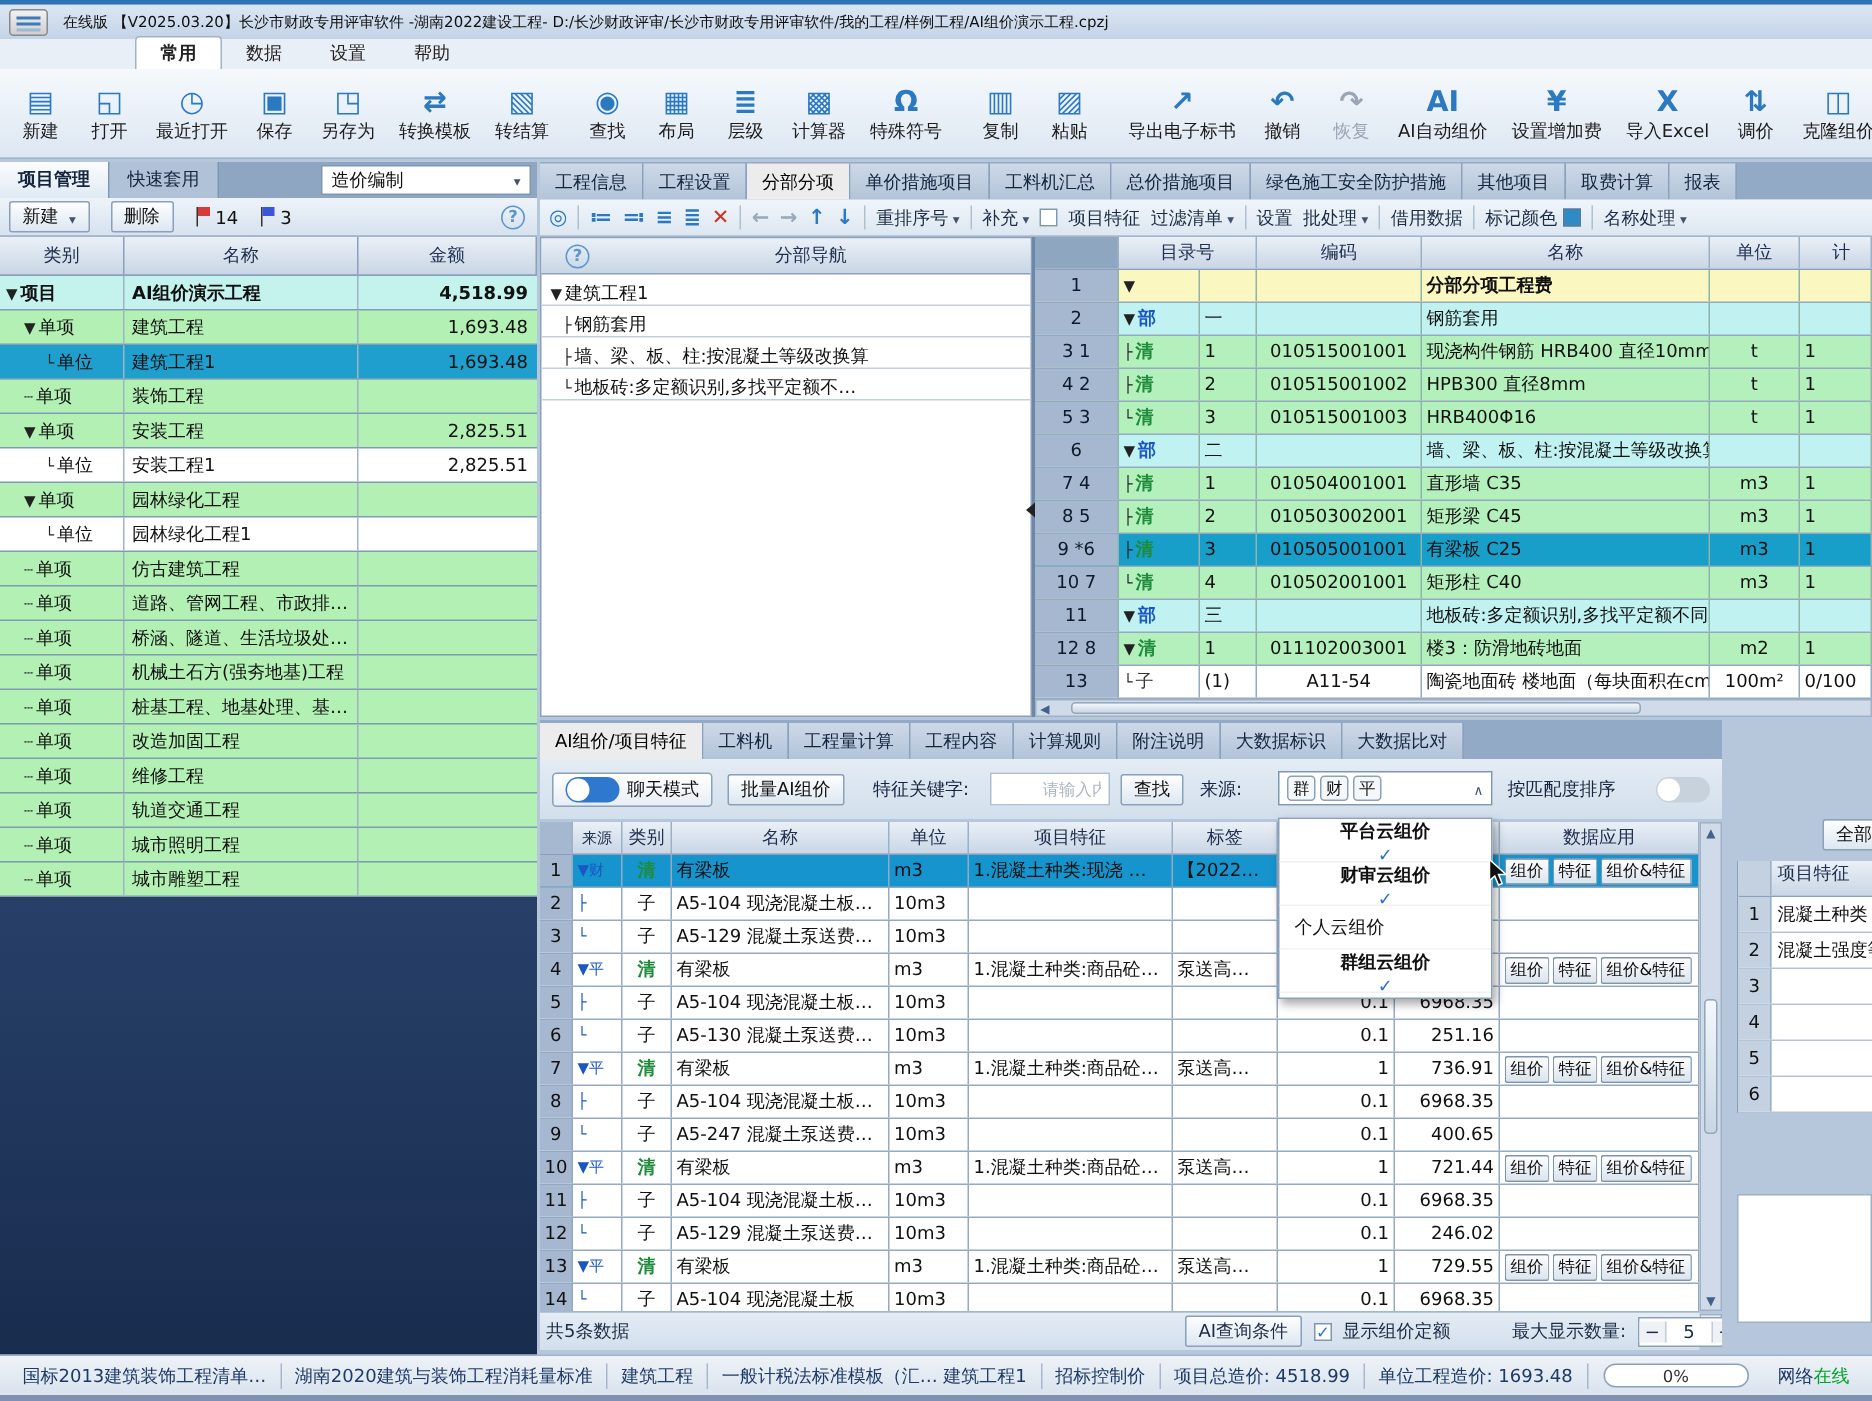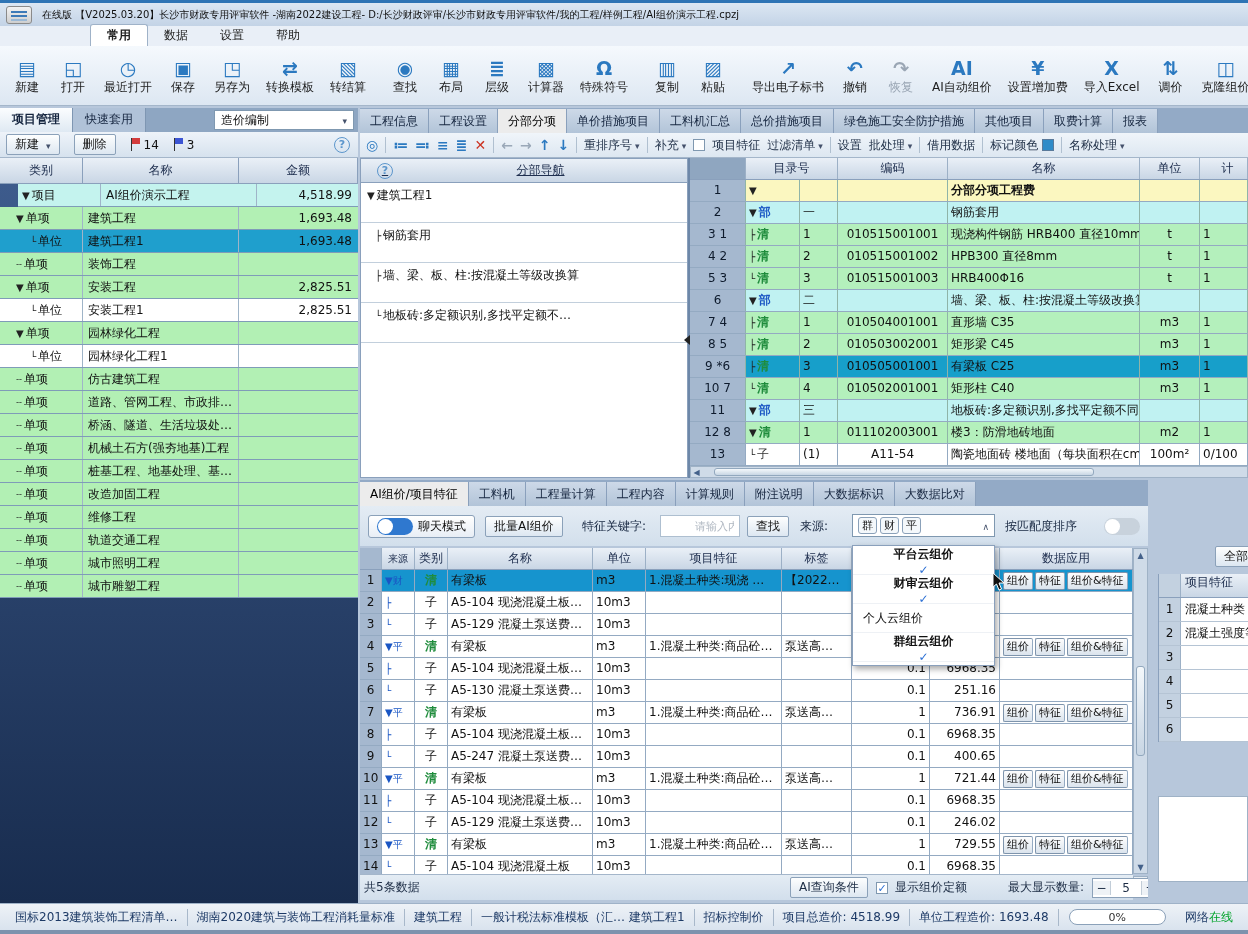--- a/index.html
+++ b/index.html
@@ -42,42 +42,42 @@
   .lp-head{position:absolute;left:0;top:50px;width:358px;height:26px;display:flex;background:linear-gradient(#eaf0f7,#c9d6e5);border-bottom:1px solid #8aa0bc;color:#203050;}
   .lp-head span{border-right:1px solid #8aa0bc;display:flex;align-items:center;justify-content:center;}
   .lp-body{position:absolute;left:0;top:76px;width:358px;height:719px;background:linear-gradient(#3d5b8c,#182c4e);}
   .lp-row{display:flex;height:23px;line-height:22px;border-bottom:1px solid #7f9cb8;background:#fff;}
   .lp-c1{width:83px;border-right:1px solid #9fb4c8;padding-left:4px;white-space:nowrap;overflow:hidden;}
   .lp-c2{width:156px;border-right:1px solid #9fb4c8;padding-left:5px;white-space:nowrap;overflow:hidden;}
   .lp-c3{flex:1;text-align:right;padding-right:6px;white-space:nowrap;overflow:hidden;}
   .mk{font-style:normal;margin-right:2px;font-size:10px;color:#222;}
   .ind1 .lp-c1{padding-left:16px;}
   .ind2 .lp-c1{padding-left:30px;}
-  .row-project{background:#c4f3ee;font-weight:normal;margin-left:18px;}
+  .row-project{background:#c4f3ee;font-weight:bold;}
   .row-item{background:#b2f0b4;}
   .row-unit{background:#fff;}
   .row-sel{background:#1f9fcd;}
   
   .rt-tabs{left:360px;top:108px;width:888px;height:25px;background:#93aac6;display:flex;align-items:flex-end;}
   .rt-tab{padding:4px 10px 3px;background:linear-gradient(#cdd9e8,#b2c4d8);border-right:1px solid #8aa0bc;color:#15253f;white-space:nowrap;}
   .rt-tab.active{background:#ececec;color:#000;}
   .rt-toolbar{left:360px;top:133px;width:888px;height:25px;background:linear-gradient(#f0f5fa,#dde7f1);border-bottom:1px solid #a4b6ca;display:flex;align-items:center;gap:7px;padding:0 6px;color:#1c2c44;}
   .ticon{font-size:14px;color:#2b79c0;font-weight:bold;}
   .ticon.red{color:#cc3322;}
   .ticon.gray{color:#9aa8b8;}
   .vline{width:1px;height:16px;background:#b0c0d0;}
   .cbx{width:12px;height:12px;border:1px solid #7f98b0;background:#fff;display:inline-block;}
   .cbx.on{color:#2b6fd4;font-size:11px;line-height:11px;text-align:center;}
   .cbx.on::after{content:"✓";}
   .chev::after{content:"▾";font-size:9px;color:#44516b;margin-left:3px;}
   .chevup::after{content:"∧";font-size:9px;color:#44516b;margin-left:3px;}
   
   .nav-panel{left:360px;top:158px;width:328px;height:320px;background:#fff;border:1px solid #8aa0bc;}
-  .nav-head{height:24px;background:linear-gradient(#eaf0f7,#c9d6e5);border-bottom:1px solid #8aa0bc;display:flex;align-items:center;gap:17px;padding:0 16px;color:#203050;text-decoration:underline;}
-  .nav-row{height:40px;line-height:25px;border-bottom:1px solid #c2cfdc;padding-left:6px;white-space:nowrap;overflow:hidden;}
+  .nav-head{height:24px;background:linear-gradient(#eaf0f7,#c9d6e5);border-bottom:1px solid #8aa0bc;display:flex;align-items:center;gap:17px;padding:0 16px;color:#203050;}
+  .nav-row{height:21px;line-height:25px;border-bottom:1px solid #c2cfdc;padding-left:6px;white-space:nowrap;overflow:hidden;}
   .nav-row.child{padding-left:14px;}
   .splitter-v{left:688px;top:158px;width:2px;height:320px;background:#6d87a8;}
   .tri-left{left:684px;top:335px;width:0;height:0;border-top:5px solid transparent;border-bottom:5px solid transparent;border-right:6px solid #222;}
   .tri-down{left:1068px;top:479px;width:0;height:0;border-left:5px solid transparent;border-right:5px solid transparent;border-top:6px solid #222;}
   
   .main-table{left:690px;top:158px;width:558px;height:308px;background:#fff;overflow:hidden;}
   .mt-head{display:flex;height:22px;background:linear-gradient(#eaf0f7,#c9d6e5);border-bottom:1px solid #8aa0bc;color:#203050;}
   .mt-head span{border-right:1px solid #9cb0c6;display:flex;align-items:center;justify-content:center;}
   .mt-row{display:flex;height:22px;line-height:21px;border-bottom:1px solid #94aac2;background:#fff;font-size:12px;}
   .mt-row span{border-right:1px solid #94aac2;padding:0 3px;white-space:nowrap;overflow:hidden;}

